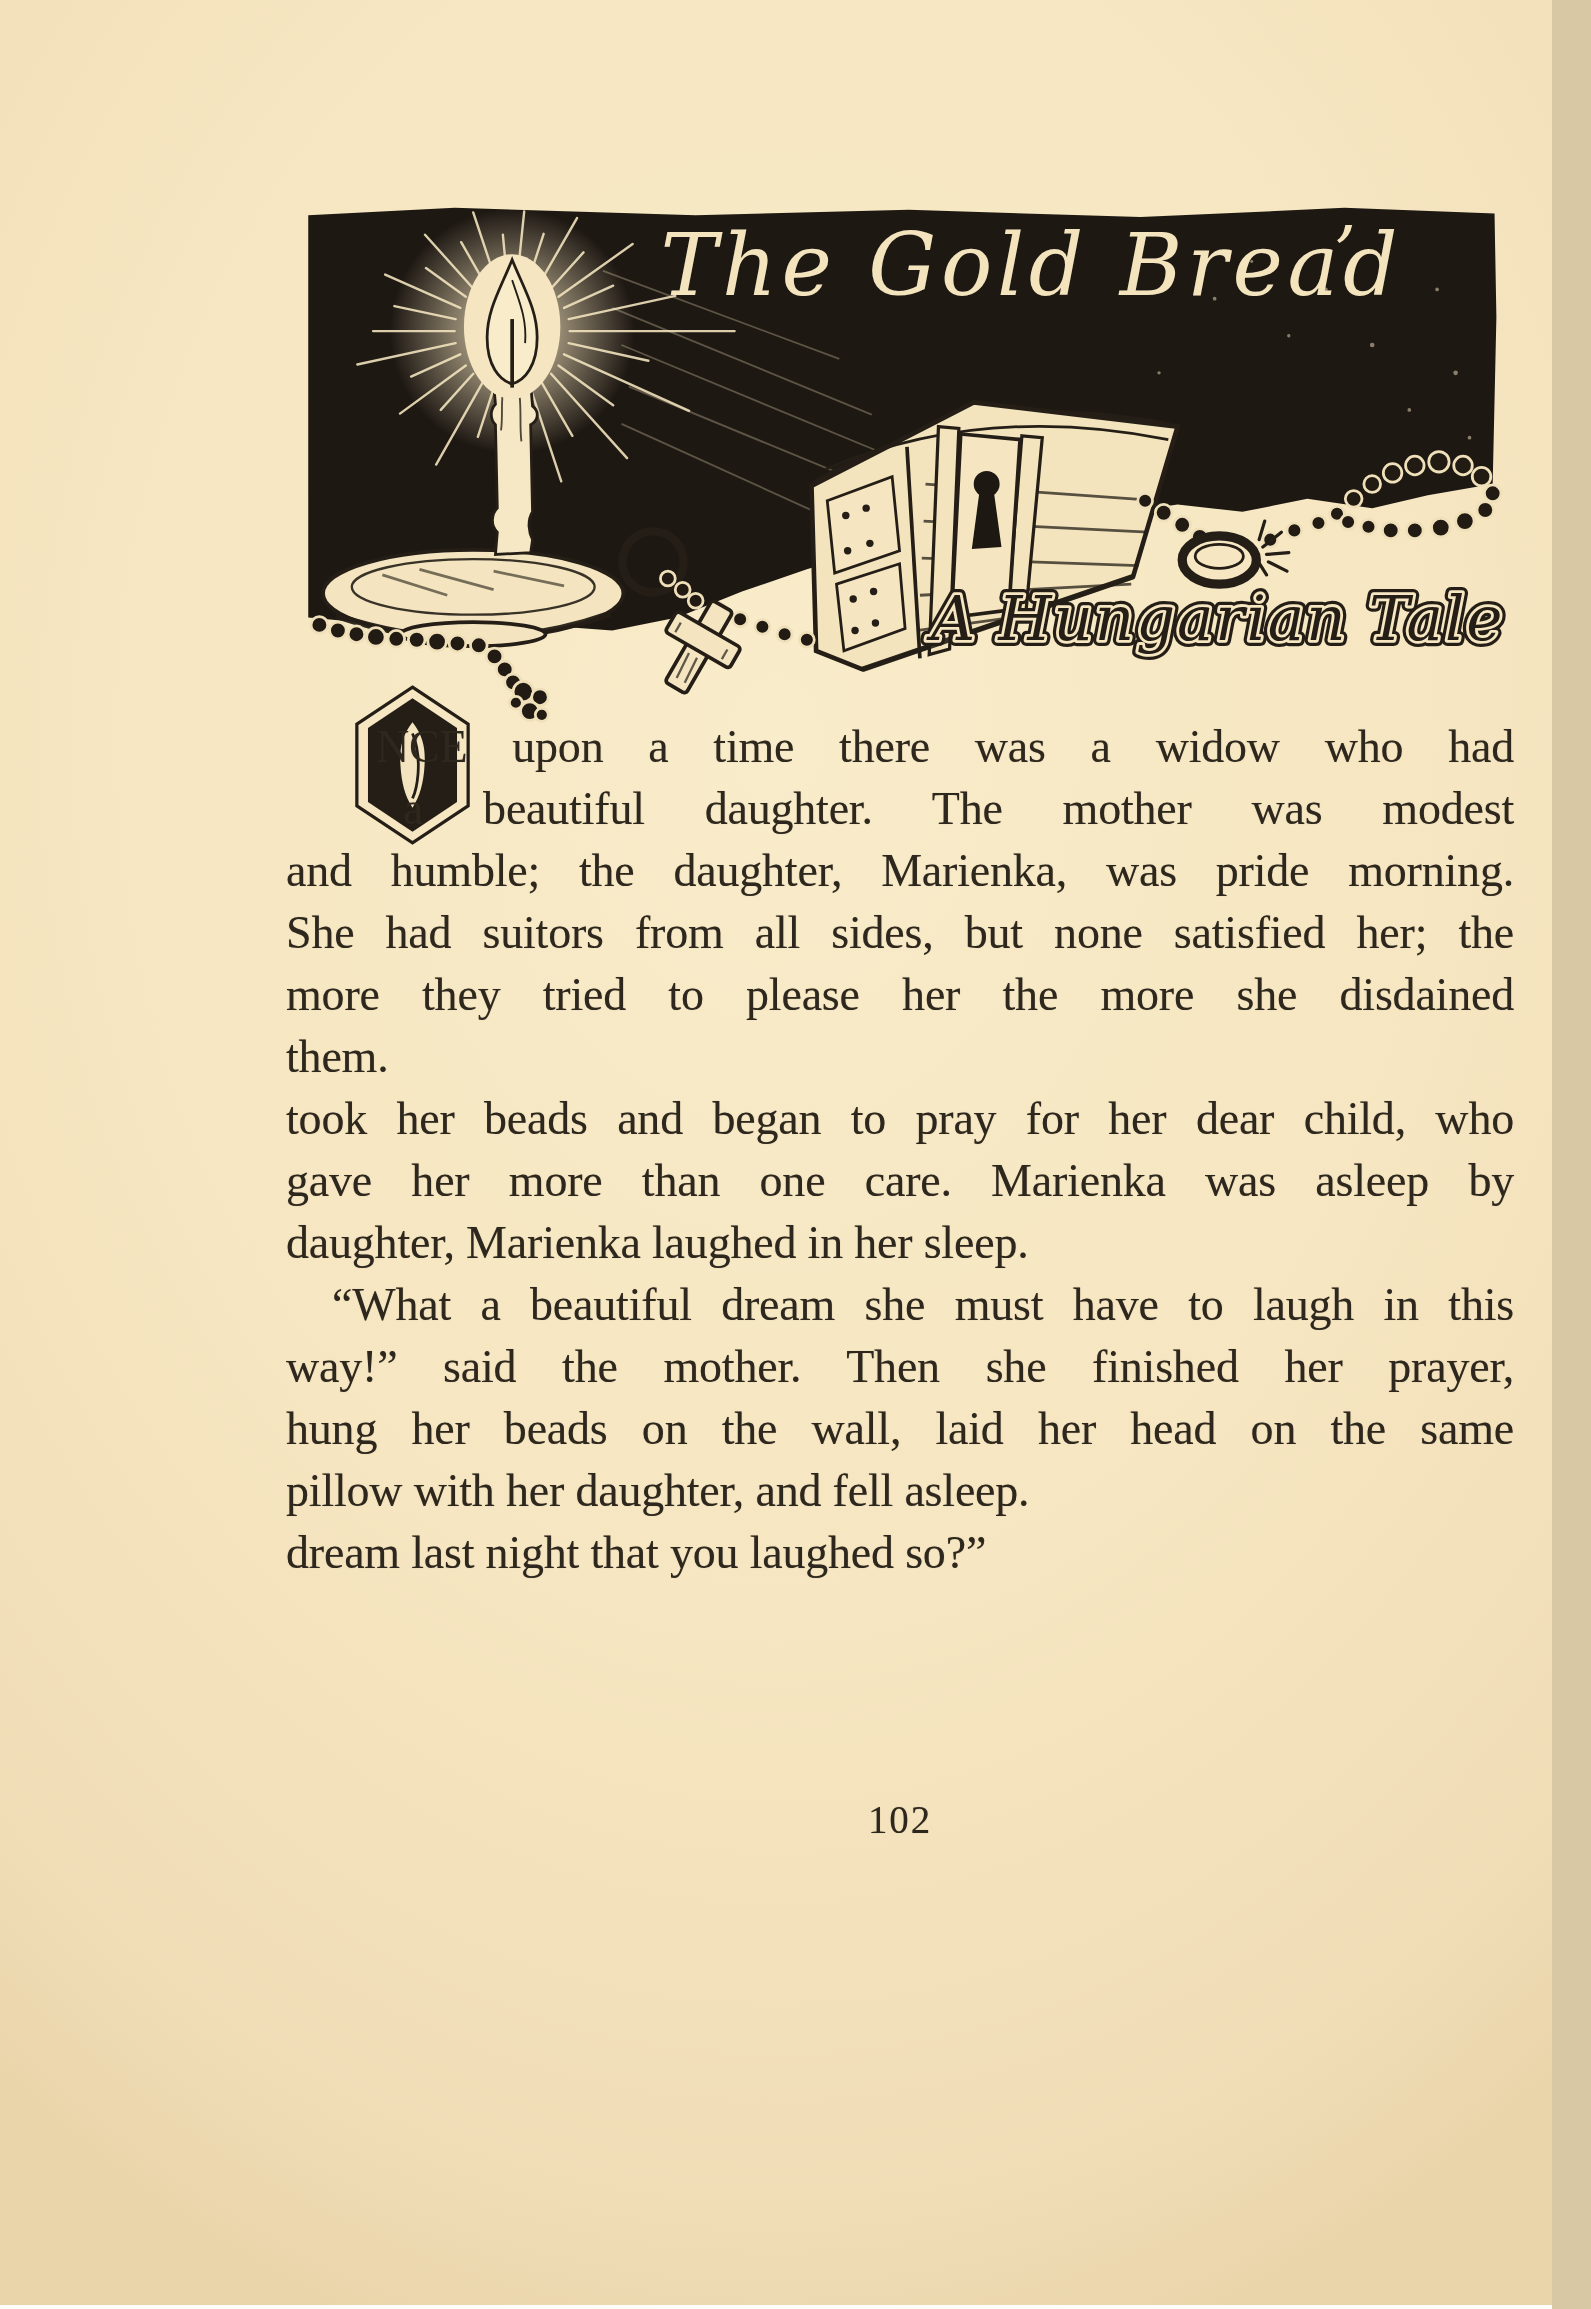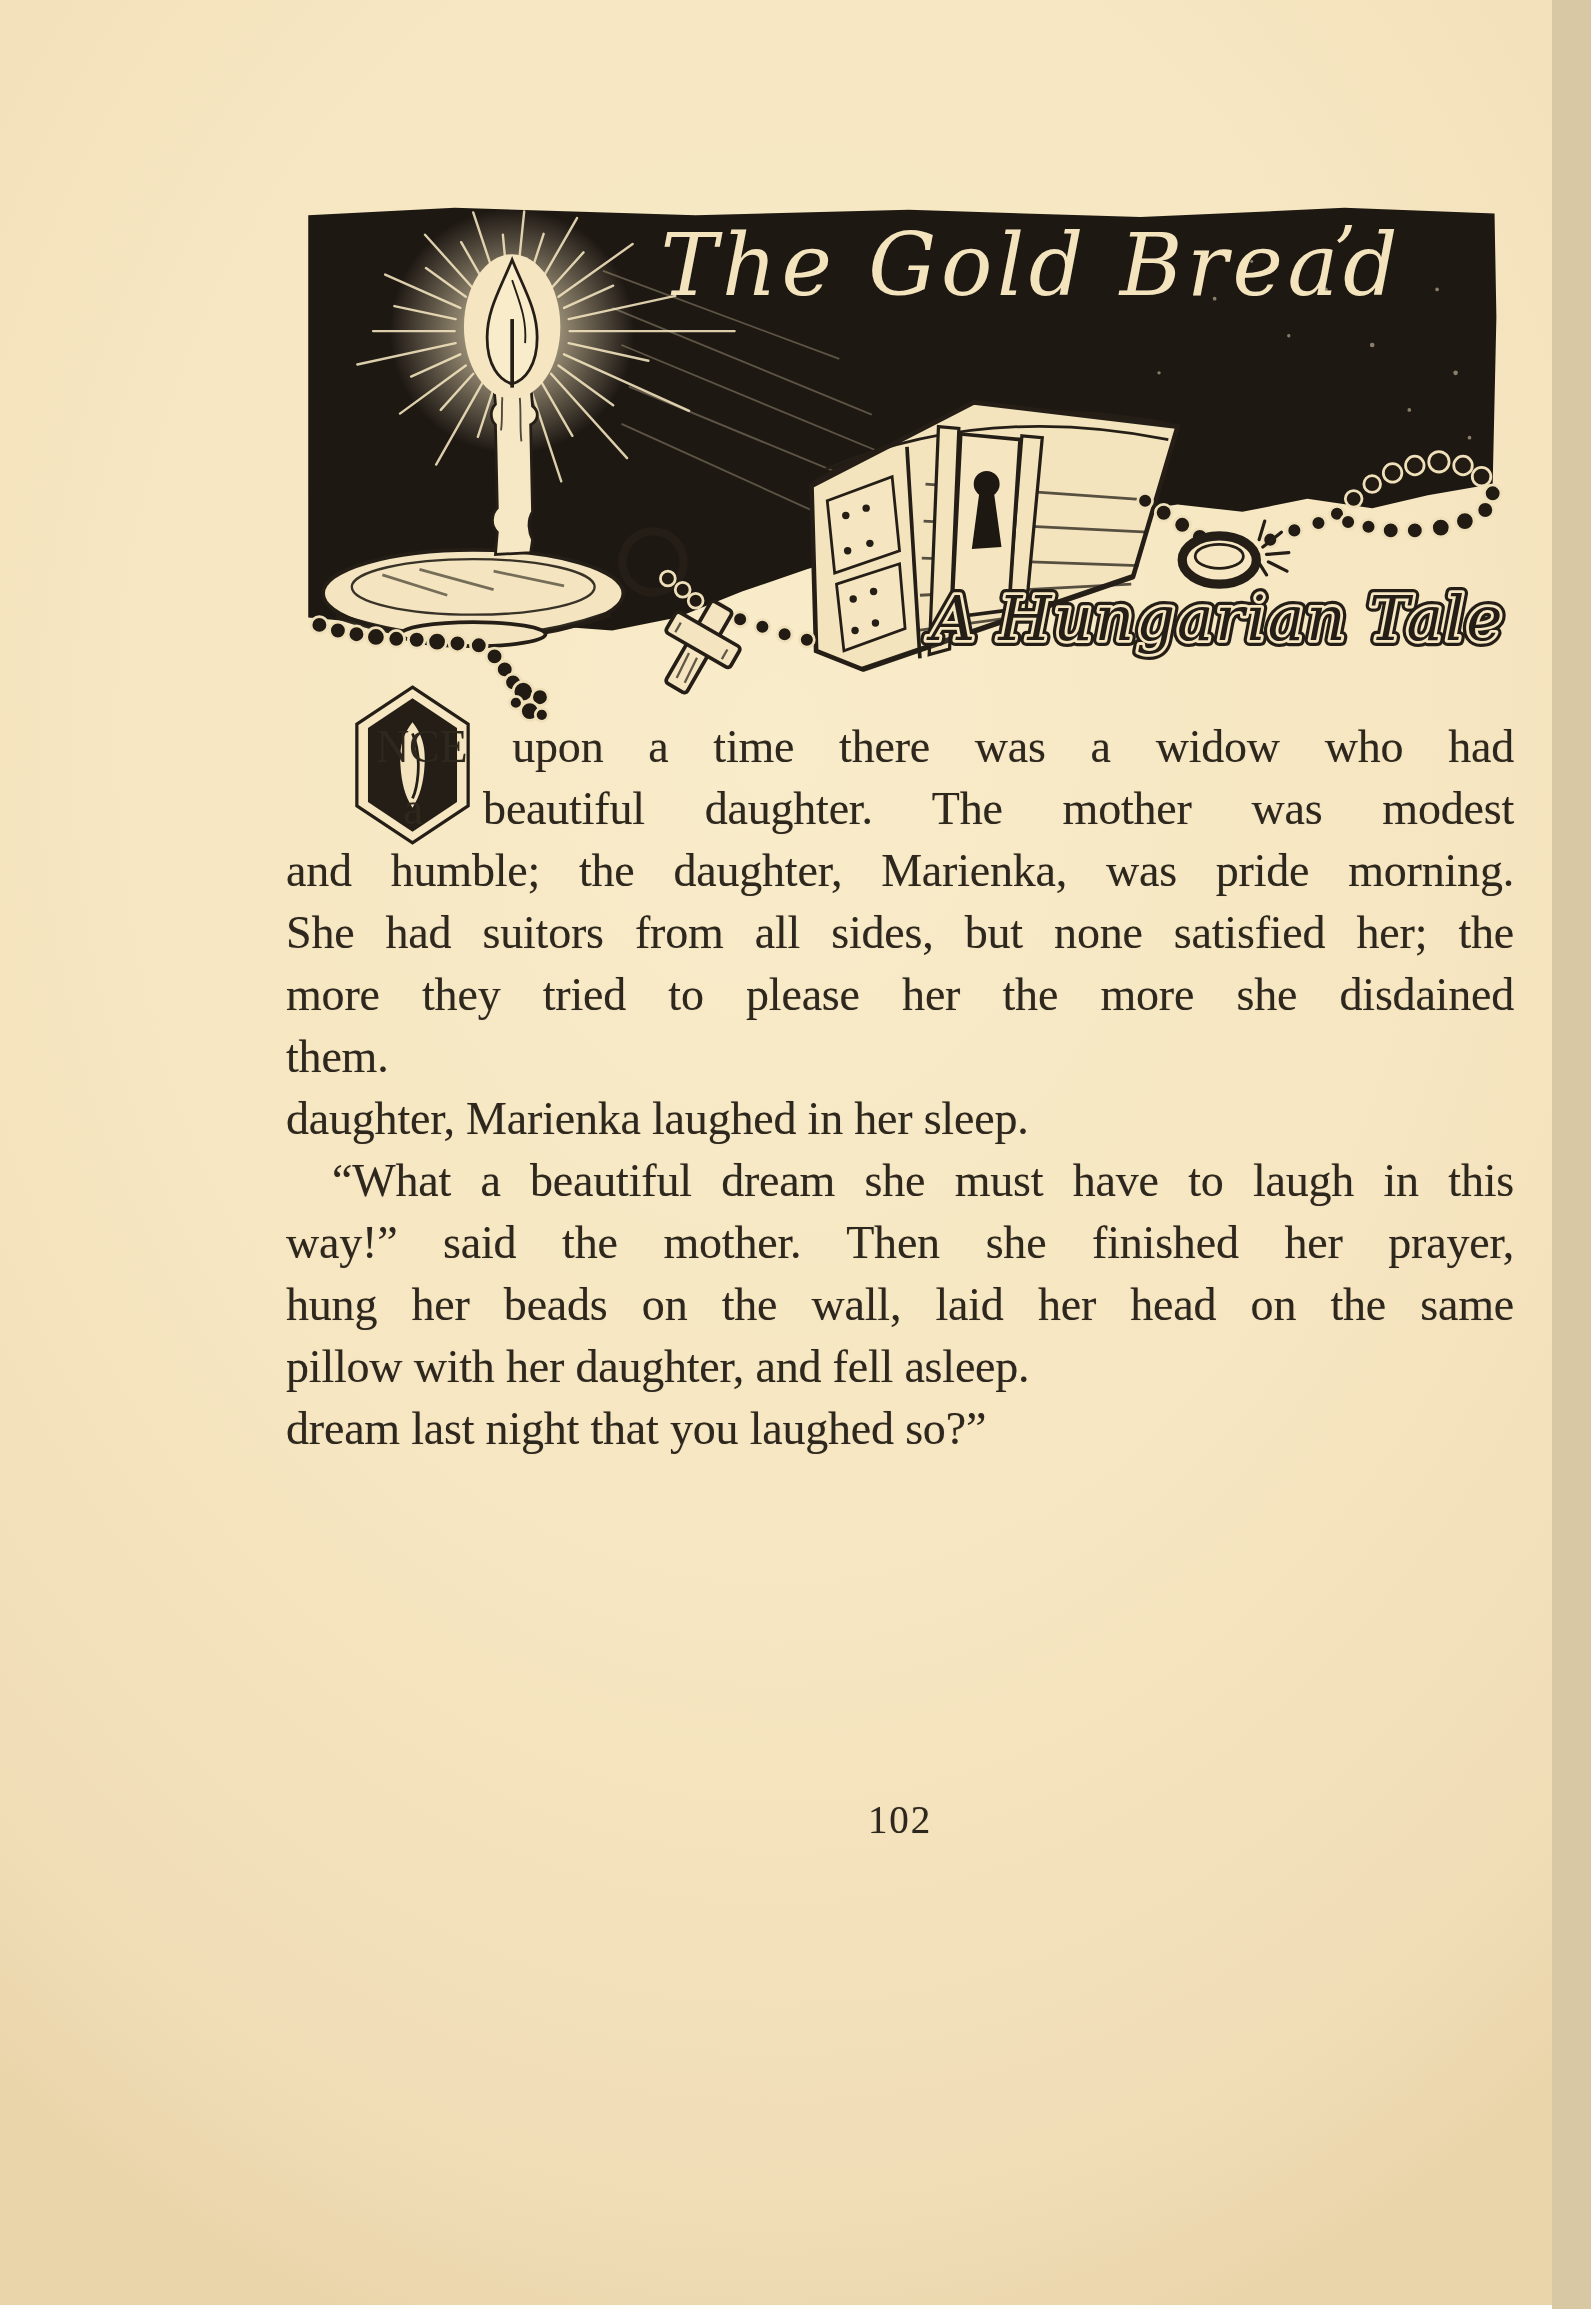--- a/index.html
+++ b/index.html
@@ -210,20 +210,22 @@
   <span class="sr">O</span>
 
   <div class="bodytext">
     <div class="ln i1">NCE upon a time there was a widow who had</div>
     <div class="ln i2">a beautiful daughter. The mother was modest</div>
     <div class="ln">and humble; the daughter, Marienka, was pride morning.</div>
     <div class="ln">She had suitors from all sides, but none satisfied her; the</div>
     <div class="ln">more they tried to please her the more she disdained</div>
     <div class="ln last">them.</div>
 
+    <div class="ln">took her beads and began to pray for her dear child, who</div>
+    <div class="ln">gave her more than one care. Marienka was asleep by</div>
     <div class="ln last">daughter, Marienka laughed in her sleep.</div>
 
     <div class="ln ind">“What a beautiful dream she must have to laugh in this</div>
     <div class="ln">way!” said the mother. Then she finished her prayer,</div>
     <div class="ln">hung her beads on the wall, laid her head on the same</div>
     <div class="ln last">pillow with her daughter, and fell asleep.</div>
 
     <div class="ln last">dream last night that you laughed so?”</div>
   </div>
 

